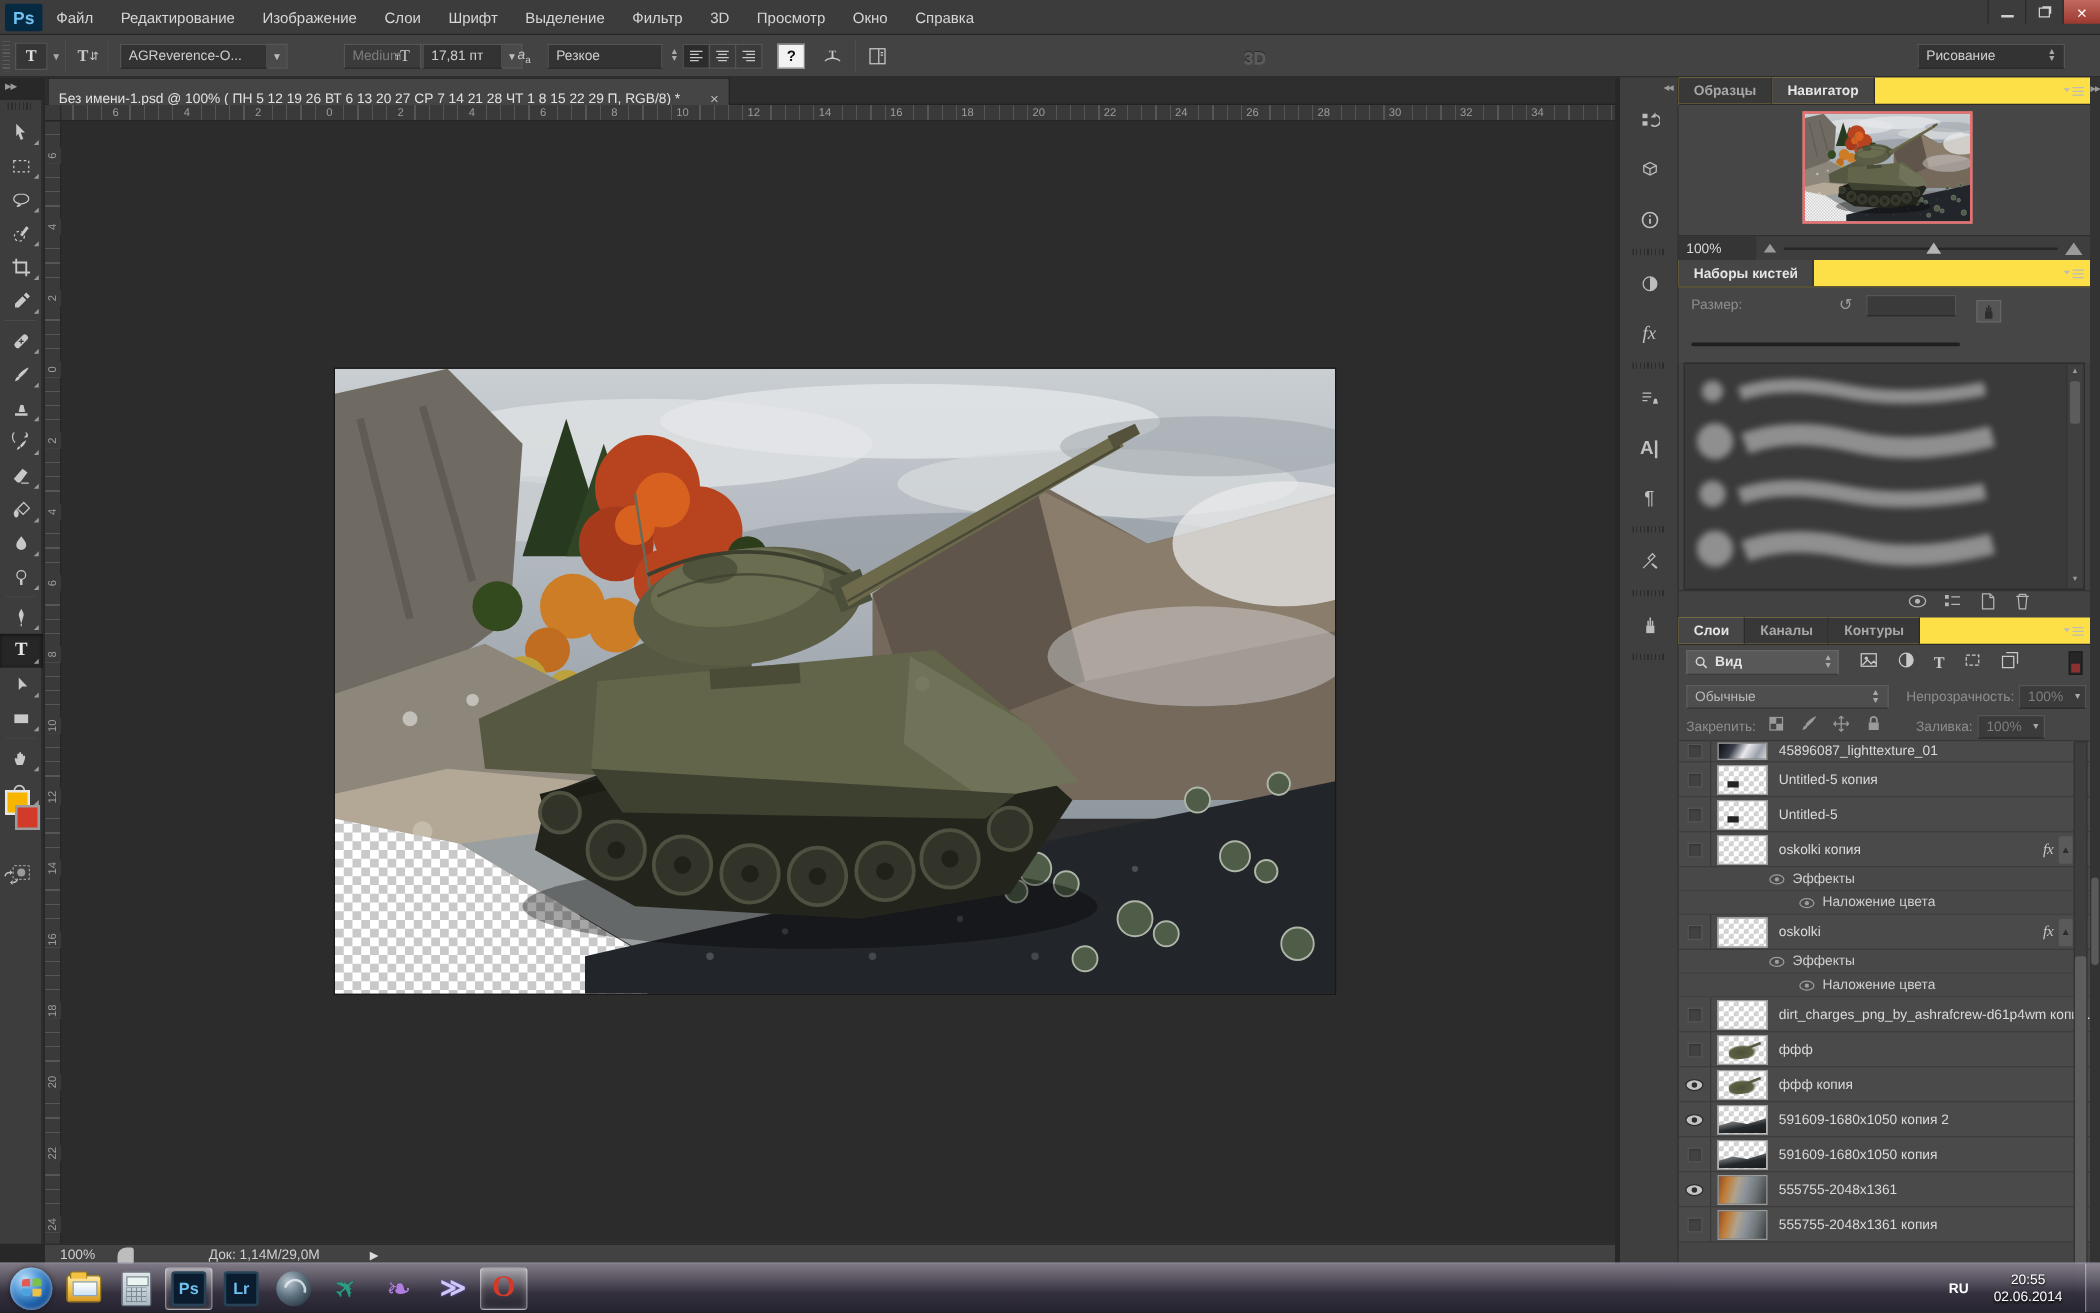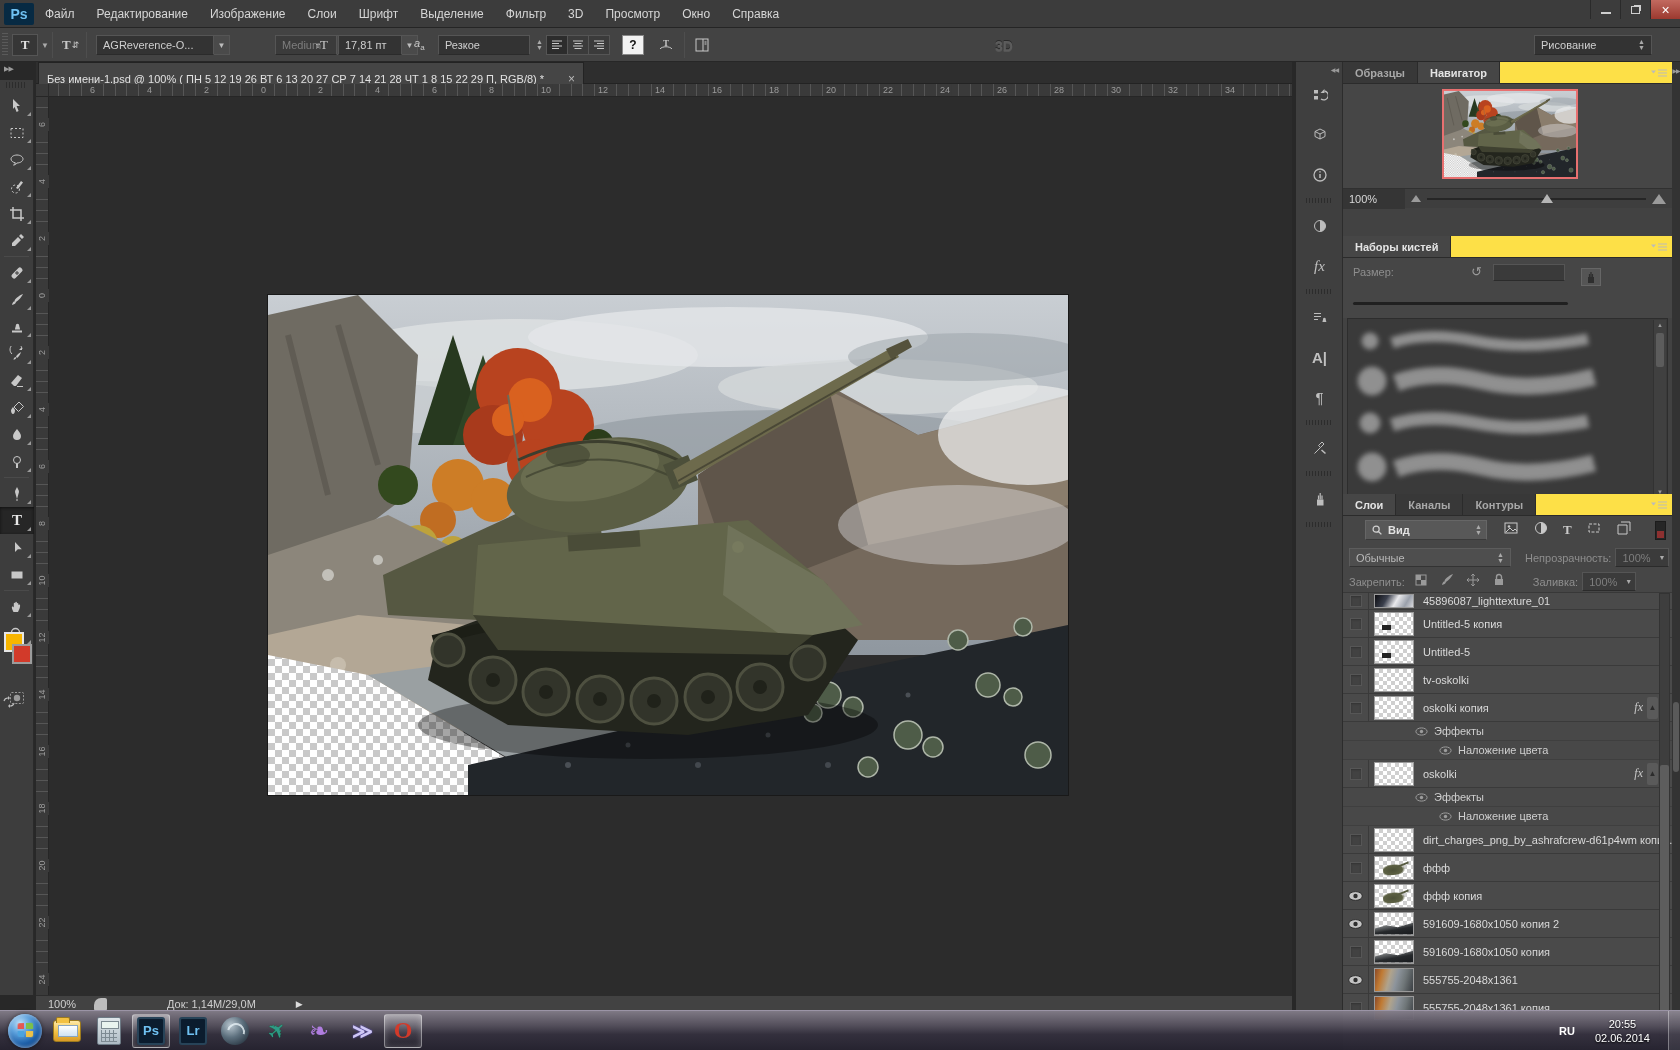--- a/index.html
+++ b/index.html
@@ -92,37 +92,37 @@
   #nav-content { position:absolute; left:0; top:22px; width:329px; height:104px; background:#464646; }
   #nav-thumb { position:absolute; left:99px; top:5px; width:136px; height:90px; border:2px solid #e87070; background:#888; }
   #nav-zoomrow { position:absolute; left:0; top:126px; width:329px; height:20px; background:#3e3e3e; border-top:1px solid #303030; display:flex; align-items:center; }
   #nav-zoom-val { width:62px; height:20px; background:#353535; color:#d8d8d8; font-size:11px; padding-left:6px; line-height:20px; }
   .mtn { width:0; height:0; border-left:5px solid transparent; border-right:5px solid transparent; border-bottom:7px solid #9a9a9a; margin:0 6px; }
   .mtn.big { border-left-width:7px; border-right-width:7px; border-bottom-width:10px; }
   #nav-slider { flex:1; height:2px; background:#262626; position:relative; }
   #nav-slider-thumb { position:absolute; left:52%; top:-4px; width:0; height:0; border-left:6px solid transparent; border-right:6px solid transparent; border-bottom:9px solid #b5b5b5; }
 
   
-  #brush-panel { position:absolute; left:0; top:146px; width:329px; height:286px;margin-top:28px; }
+  #brush-panel { position:absolute; left:0; top:146px; width:329px; height:286px; }
   #brush-controls { position:absolute; left:0; top:22px; width:329px; height:60px; background:#464646; }
   #brush-size-label { position:absolute; left:10px; top:8px; font-size:11px; color:#8e8e8e; }
   #brush-reset { position:absolute; left:128px; top:6px; color:#9a9a9a; font-size:13px; transform:scaleX(-1); }
   #brush-size-input { position:absolute; left:150px; top:6px; width:72px; height:17px; background:#3a3a3a; border:1px solid #555; border-bottom-color:#2b2b2b; }
   #brush-picker { position:absolute; left:238px; top:10px; width:20px; height:18px; background:#555; border:1px solid #666; display:flex; align-items:center; justify-content:center; }
   #brush-slider { position:absolute; left:10px; top:44px; width:215px; height:3px; background:#202020; border-radius:2px; }
   #brush-preview { position:absolute; left:4px; top:82px; width:321px; height:182px; background:#3a3a3a; border:1px solid #2d2d2d; }
   #brush-scroll { position:absolute; right:1px; top:1px; width:13px; height:178px; background:#404040; border-left:1px solid #323232; }
   #brush-scroll .sb-btn { height:11px; color:#9a9a9a; font-size:6px; text-align:center; line-height:11px; }
   #brush-scroll .sb-thumb { margin:2px 2px; height:34px; background:#5c5c5c; border-radius:2px; }
   #brush-footer { position:absolute; left:0; top:264px; width:329px; height:22px; background:#424242; border-top:1px solid #323232; display:flex; justify-content:flex-end; align-items:center; gap:12px; padding-right:46px; }
 
   
   #layers-panel { position:absolute; left:0; top:432px; width:329px; height:518px; }
   #layers-filter-row { position:absolute; left:0; top:22px; width:329px; height:28px; background:#464646; display:flex; align-items:center; }
-  #filter-combo { margin-left:22px; width:122px; height:20px; background:#585858; border:1px solid #666; border-bottom-color:#3a3a3a; display:flex; align-items:center; color:#e2e2e2; font-size:11px; font-weight:bold; }
+  #filter-combo { margin-left:6px; width:122px; height:20px; background:#585858; border:1px solid #666; border-bottom-color:#3a3a3a; display:flex; align-items:center; color:#e2e2e2; font-size:11px; font-weight:bold; }
   .filter-icons { display:flex; gap:14px; margin-left:16px; align-items:center; }
   #filter-toggle { position:absolute; right:6px; top:5px; width:11px; height:19px; background:#262626; border:1px solid #1c1c1c; }
   #filter-toggle::after { content:""; position:absolute; left:1px; bottom:1px; width:7px; height:7px; background:#8d3030; }
   #blend-row { position:absolute; left:0; top:50px; width:329px; height:27px; background:#464646; display:flex; align-items:center; }
   #blend-combo { margin-left:6px; width:162px; height:19px; background:#4e4e4e; border:1px solid #5c5c5c; border-bottom-color:#333; color:#b9b9b9; font-size:11px; display:flex; align-items:center; padding:0 6px; }
   #opacity-label { margin-left:14px; font-size:11px; color:#8e8e8e; }
   #opacity-combo { margin-left:4px; width:54px; height:19px; }
   #lock-row { position:absolute; left:0; top:77px; width:329px; height:22px; background:#464646; display:flex; align-items:center; border-bottom:1px solid #383838; }
   #lock-label { margin-left:6px; font-size:11px; color:#8e8e8e; }
   .lock-icons { display:flex; gap:10px; margin-left:8px; align-items:center; }
@@ -897,29 +897,20 @@
               </div>
               <span class="layer-name">Untitled-5</span>
             </div>
             <div class="layer-row">
               <div class="eye-cell">
                 <span class="eye-empty"></span>
               </div>
               <div class="thumb-cell">
                 <div class="thumb t-checker checkerbg"></div>
               </div>
-              <span class="layer-name">tv-oskolki</span>
-            </div>
-            <div class="layer-row">
-              <div class="eye-cell">
-                <span class="eye-empty"></span>
-              </div>
-              <div class="thumb-cell">
-                <div class="thumb t-checker checkerbg"></div>
-              </div>
               <span class="layer-name">oskolki копия</span>
               <span class="fx-wrap">
                 <span class="fx-label">fx</span>
                 <span class="fx-collapse">▲</span>
               </span>
             </div>
             <div class="effect-row">
               <span class="fxeye">
                 <svg width="13" height="9" viewBox="0 0 13 9">
                   <ellipse cx="6.5" cy="4.5" rx="5.6" ry="3.6" fill="none" stroke="#9c9c9c"></ellipse>

